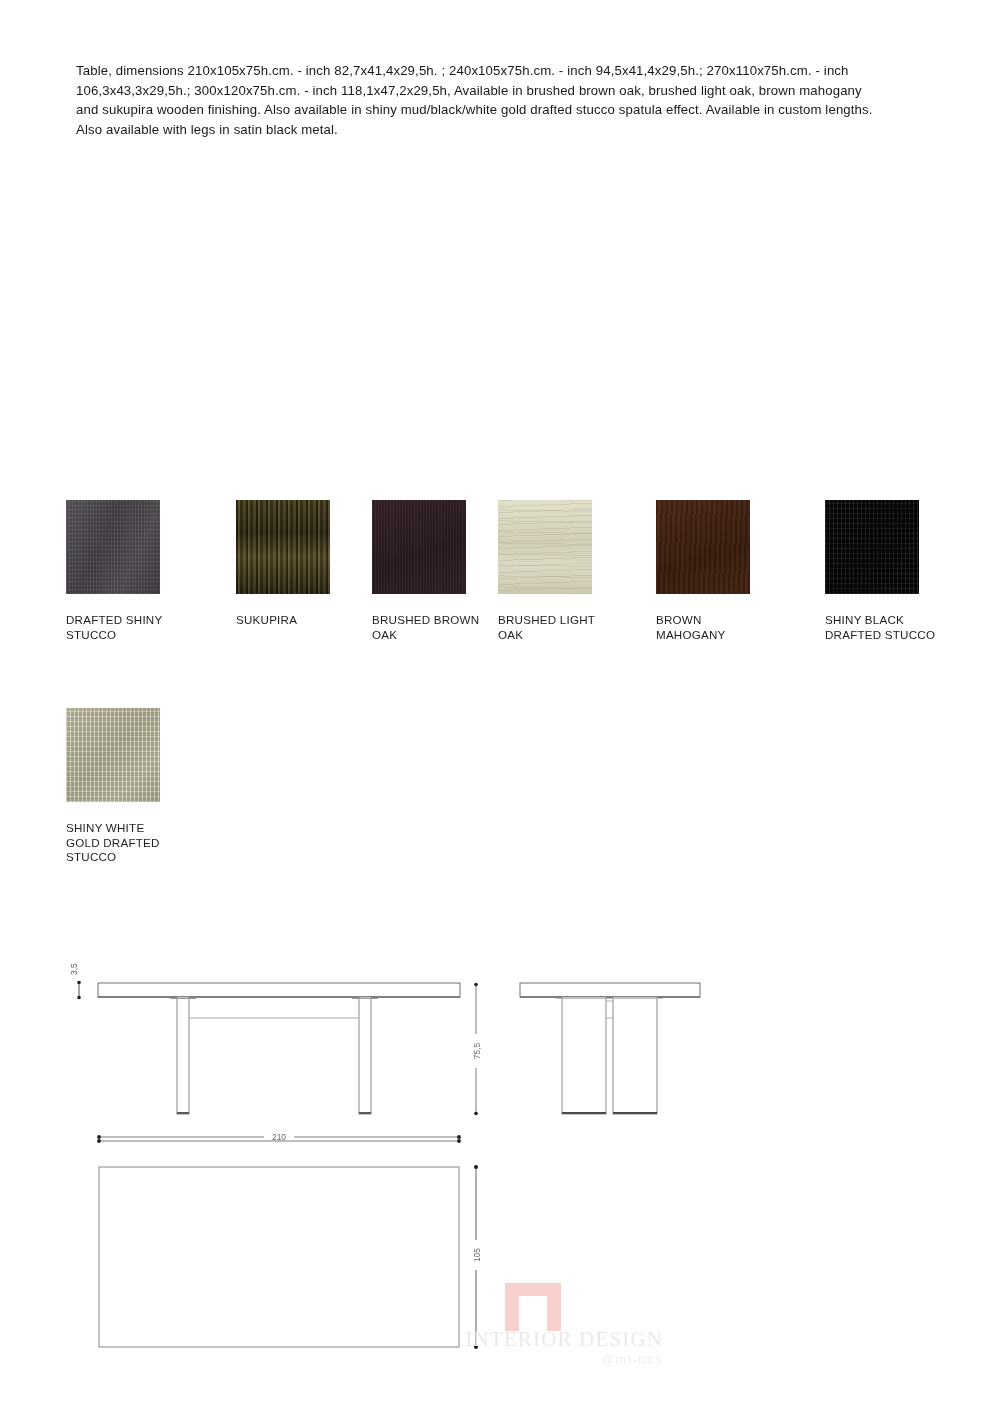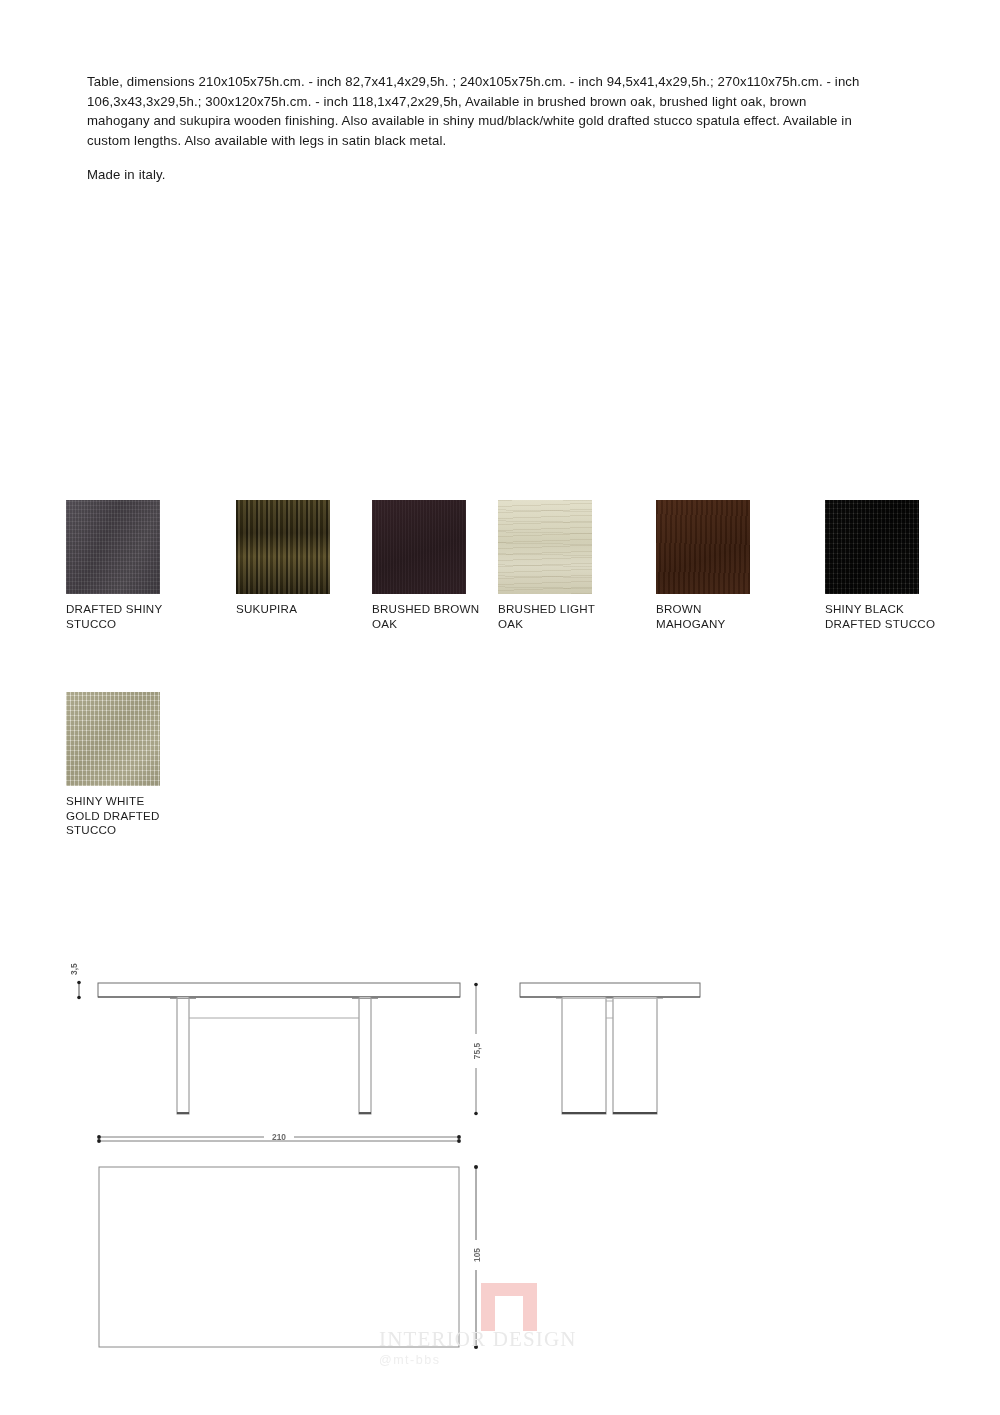--- a/index.html
+++ b/index.html
@@ -22,21 +22,21 @@
   .description {
     position: absolute;
     left: 72px;
     top: 57px;
     width: 810px;
     font-size: 13.2px;
     line-height: 19.6px;
     color: #191919;
     letter-spacing: 0.01em;
   }
-  .description p { margin: 15px; }
+  .description p { margin: 4px; }
 
   
   .swatch-area {
     position: absolute;
     left: 66px;
     top: 500px;
     width: 900px;
   }
   .swatch-row {
     position: relative;
@@ -47,21 +47,21 @@
     width: 153px;
   }
   .swatch-chip {
     width: 94px;
     height: 94px;
     display: block;
     background-repeat: no-repeat;
     background-size: 100% 100%;
   }
   .swatch-label {
-    margin-top: 8px;
+    margin-top: 19px;
     font-size: 11.6px;
     line-height: 14.6px;
     color: #1d1d1d;
     letter-spacing: 0.02em;
     text-transform: uppercase;
     white-space: pre-line;
   }
 
   
   .tex-drafted-shiny-stucco {
@@ -112,31 +112,30 @@
   }
 
   
   .drawings {
     position: absolute;
     left: 0;
     top: 0;
     width: 872px;
     height: 1415px;
     pointer-events: none;
-    font-weight: bold;
   }
   .drawings svg { display: block; }
 
   
   .watermark {
     position: absolute;
-    left: 379px;
+    left: 403px;
     top: 1283px;
     width: 260px;
-    text-align: left;
+    text-align: right;
     user-select: none;
   }
   .wm-logo {
     width: 56px;
     height: 48px;
     margin: 0 auto;
     position: relative;
   }
   .wm-logo::before {
     content: "";
@@ -161,21 +160,20 @@
     color: #eeeeee;
     font-family: "Liberation Sans", sans-serif;
     margin-top: 1px;
   }
 </style>
 </head>
 <body>
 
 <div class="description">
   <p>Table, dimensions 210x105x75h.cm. - inch 82,7x41,4x29,5h. ; 240x105x75h.cm. - inch 94,5x41,4x29,5h.; 270x110x75h.cm. - inch 106,3x43,3x29,5h.; 300x120x75h.cm. - inch 118,1x47,2x29,5h, Available in brushed brown oak, brushed light oak, brown mahogany and sukupira wooden finishing. Also available in shiny mud/black/white gold drafted stucco spatula effect. Available in custom lengths. Also available with legs in satin black metal.</p>
-  <p>Made in italy.</p>
 </div>
 
 <div class="swatch-area">
 
   <div class="swatch-row">
 
     <div class="swatch-cell" style="left:0px;top:0px">
       <span class="swatch-chip tex-drafted-shiny-stucco"></span>
       <div class="swatch-label">DRAFTED SHINY
 STUCCO</div>
@@ -206,21 +204,21 @@
 
     <div class="swatch-cell" style="left:759px;top:0px">
       <span class="swatch-chip tex-shiny-black-drafted-stucco"></span>
       <div class="swatch-label">SHINY BLACK
 DRAFTED STUCCO</div>
     </div>
 
   </div>
 
   <div class="swatch-row">
-    <div class="swatch-cell" style="left:0px;top:192px">
+    <div class="swatch-cell" style="left:0px;top:208px">
       <span class="swatch-chip tex-shiny-white-gold-drafted-stucco"></span>
       <div class="swatch-label">SHINY WHITE
 GOLD DRAFTED
 STUCCO</div>
     </div>
   </div>
 
 </div>
 
 <div class="drawings">

